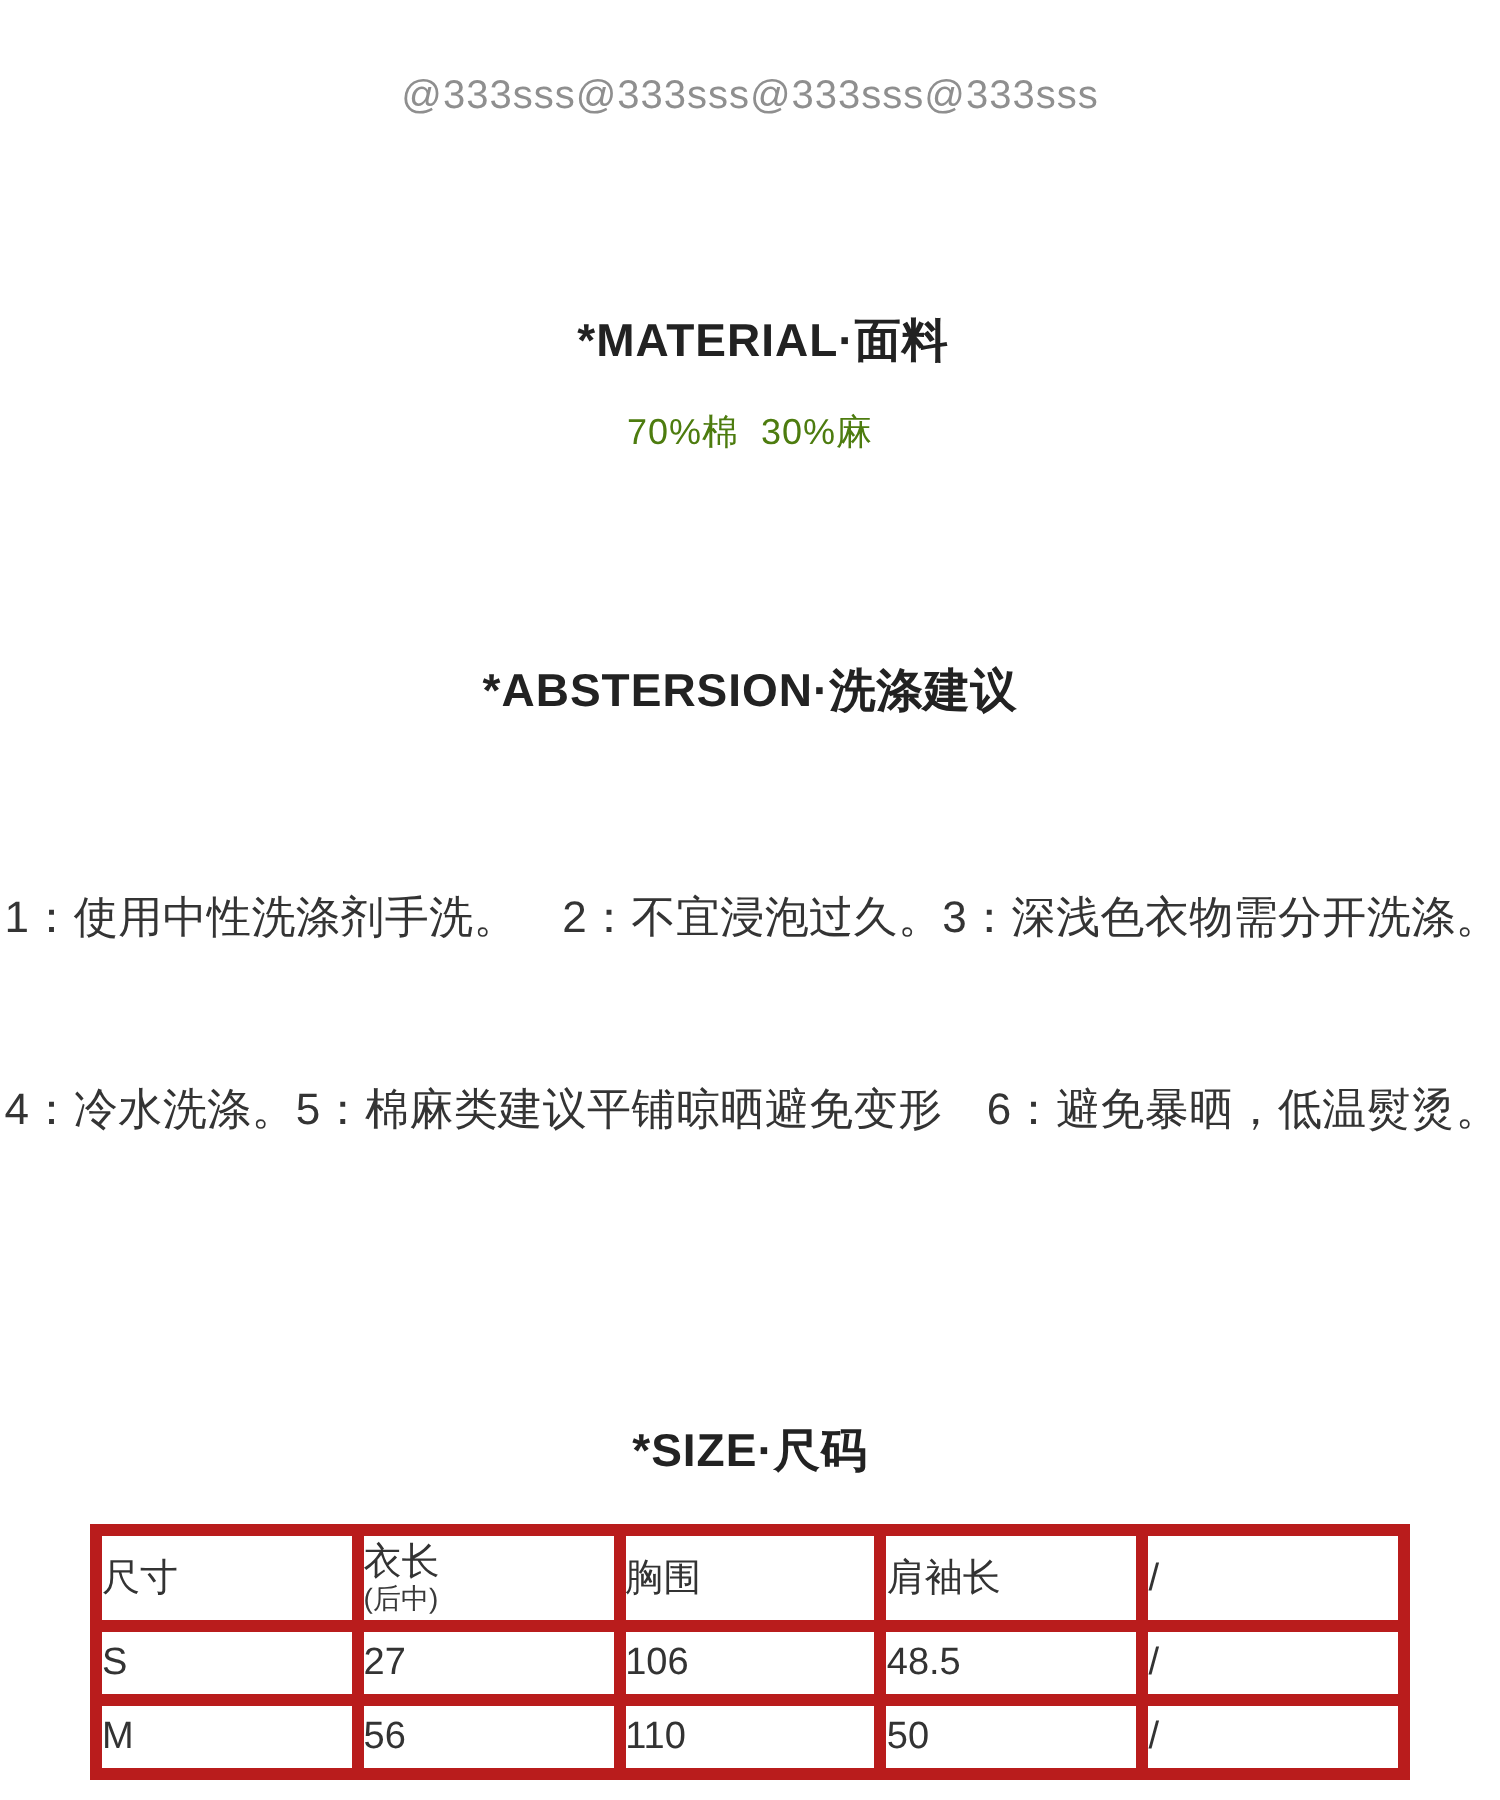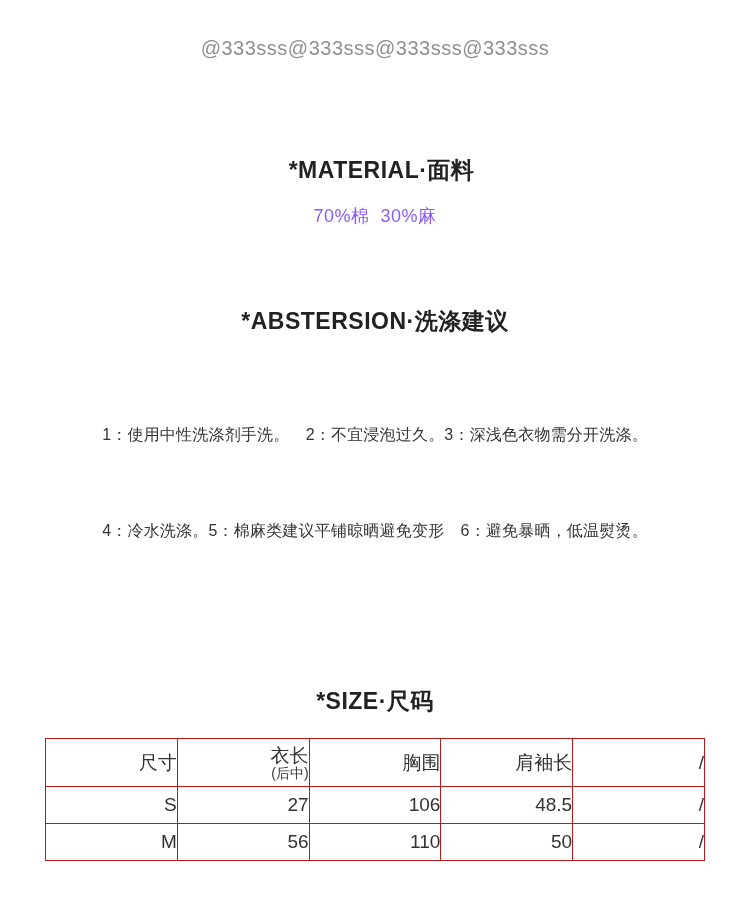--- a/index.html
+++ b/index.html
@@ -32,55 +32,56 @@
     line-height: 28px;
     font-weight: 700;
     color: #222222;
     letter-spacing: 0.5px;
   }
   .material-heading { margin-top: 96px; padding-left: 13px; }
   .composition {
     margin-top: 21px;
     font-size: 18px;
     line-height: 22px;
-    color: #8b5cf6;
+    color: #4d7c0f;
     white-space: pre-wrap;
     letter-spacing: 0.5px;
   }
-  .abstersion-heading { margin-top: 80px; }
+  .abstersion-heading { margin-top: 104px; }
   .wash-lines {
     margin-top: 20px;
-    font-size: 16px;
+    font-size: 22px;
     line-height: 32px;
     color: #343434;
     white-space: pre-wrap;
     letter-spacing: 0.2px;
+    text-align: right;
   }
   .wash-warning {
     margin-top: 9px;
     font-size: 17.5px;
     line-height: 22px;
     font-weight: 700;
     color: #1c1c1c;
     white-space: pre-wrap;
   }
   .size-heading { margin-top: 76px; }
   table.size-table {
     border-collapse: collapse;
     table-layout: fixed;
     width: 660px;
     margin: 23px auto 0;
     color: #333333;
   }
   table.size-table th,
   table.size-table td {
-    border: 1px solid #b91c1c;
+    border: 6px solid #b91c1c;
     font-weight: 400;
     font-size: 19px;
-    text-align: right;
+    text-align: left;
     vertical-align: middle;
     padding: 0;
   }
   table.size-table thead tr { height: 48px; }
   table.size-table tbody tr { height: 37px; }
   .th-main { line-height: 21px; }
   .th-sub { font-size: 14px; line-height: 15px; color: #3a3a3a; }
 </style>
 </head>
 <body>

